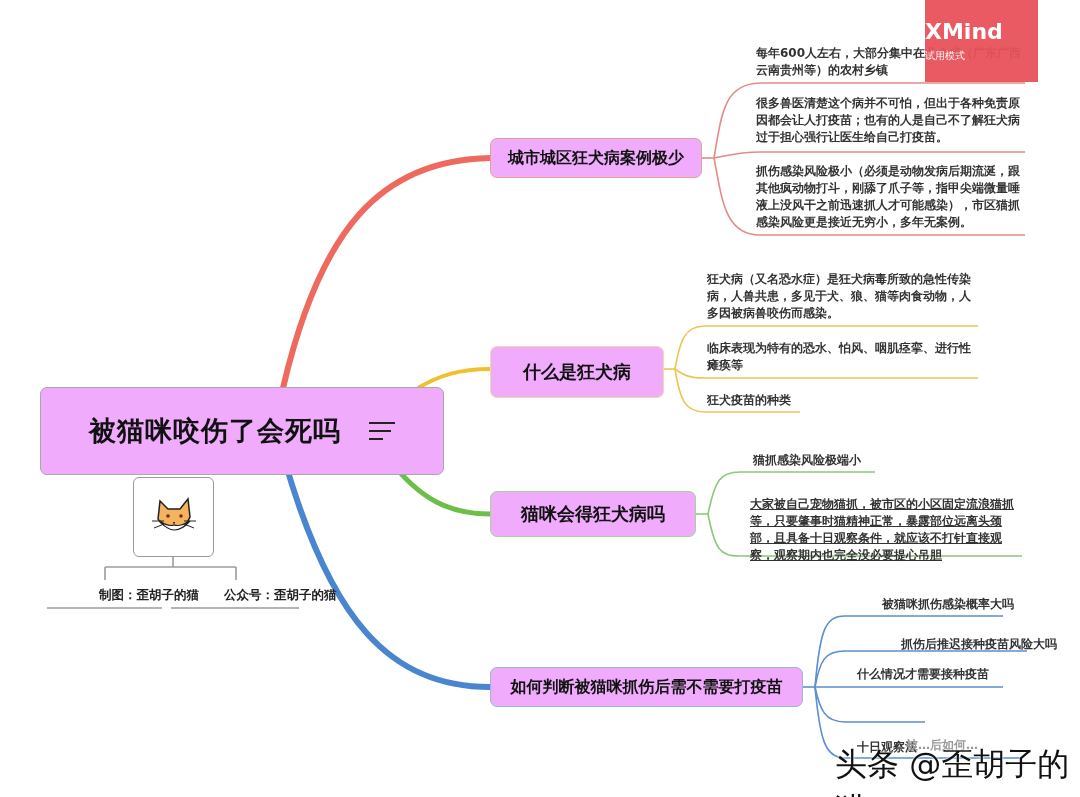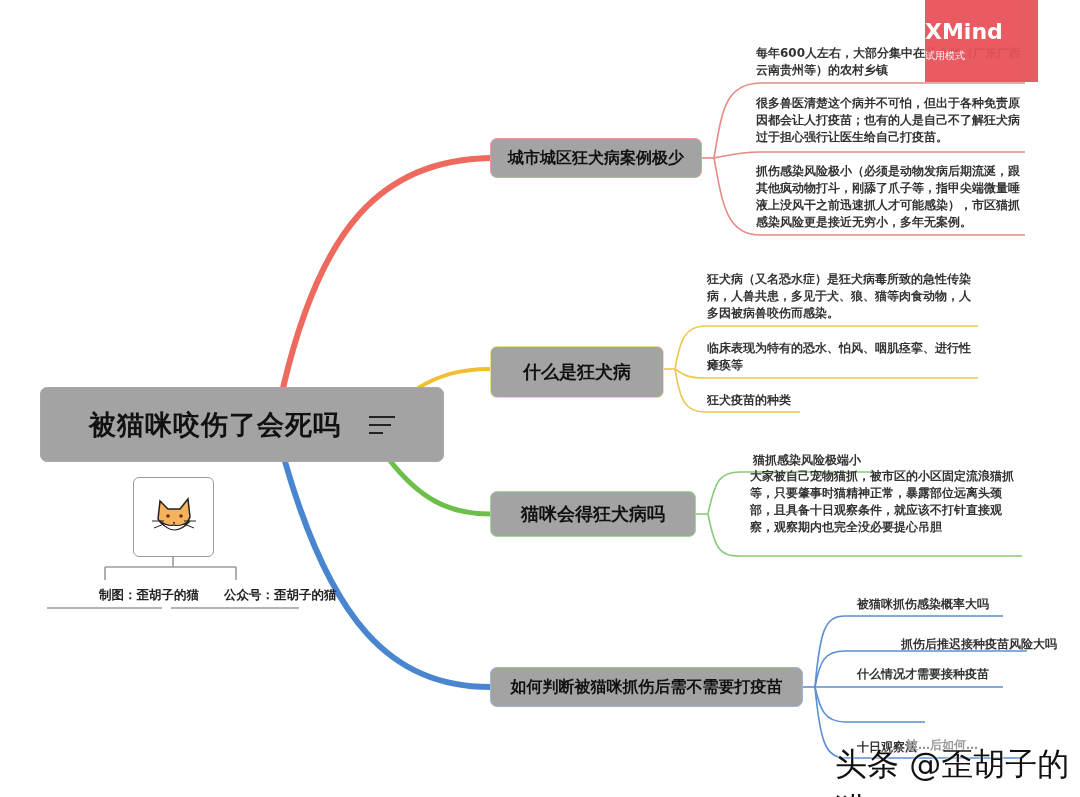--- a/index.html
+++ b/index.html
@@ -4,26 +4,26 @@
   <style>
     html, body { margin: 0; padding: 0; }
     body {
       width: 1080px; height: 797px; position: relative; overflow: hidden;
       background: #ffffff;
       font-family: "DejaVu Sans", "Liberation Sans", sans-serif;
       color: #222;
     }
     svg.lines { position: absolute; left: 0; top: 0; width: 1080px; height: 797px; }
     .node {
-      position: absolute; background: #a3a3a3; box-sizing: border-box;
+      position: absolute; background: #f0abfc; box-sizing: border-box;
       border-radius: 7px; display: flex; align-items: center; justify-content: center;
       font-weight: bold; color: #111;
     }
     .root {
-      left: 40px; top: 387px; width: 404px; height: 75px;
+      left: 40px; top: 387px; width: 404px; height: 88px;
       border: 1.5px solid #a8a8a8; font-size: 27px; letter-spacing: 1px;
     }
     .root .title { margin-right: 28px; }
     .root .menu-icon { display: inline-flex; flex-direction: column; gap: 6px; }
     .root .menu-icon span { display: block; height: 2px; background: #222; }
     .branch { font-size: 16px; height: 40px; border: 1.3px solid; }
     .b-red { left: 490px; top: 138px; width: 212px; border-color: #e3a09a; }
     .b-yel { left: 490px; top: 346px; width: 174px; height: 52px; font-size: 18px; border-color: #f0dc9c; }
     .b-grn { left: 490px; top: 491px; width: 206px; height: 46px; font-size: 18px; border-color: #a6d39a; }
     .b-blu { left: 490px; top: 667px; width: 313px; border-color: #9ab6dc; }
@@ -130,24 +130,24 @@
 <div class="leaf" style="left:756px; top:95px; width:270px;">很多兽医清楚这个病并不可怕，但出于各种免责原因都会让人打疫苗；也有的人是自己不了解狂犬病过于担心强行让医生给自己打疫苗。</div>
 <div class="leaf" style="left:756px; top:163px; width:270px;">抓伤感染风险极小（必须是动物发病后期流涎，跟其他疯动物打斗，刚舔了爪子等，指甲尖端微量唾液上没风干之前迅速抓人才可能感染），市区猫抓感染风险更是接近无穷小，多年无案例。</div>
 
 <div class="node branch b-yel">什么是狂犬病</div>
 <div class="leaf" style="left:707px; top:271px; width:268px;">狂犬病（又名恐水症）是狂犬病毒所致的急性传染病，人兽共患，多见于犬、狼、猫等肉食动物，人多因被病兽咬伤而感染。</div>
 <div class="leaf" style="left:707px; top:340px; width:268px;">临床表现为特有的恐水、怕风、咽肌痉挛、进行性瘫痪等</div>
 <div class="leaf" style="left:707px; top:392px; width:120px;">狂犬疫苗的种类</div>
 
 <div class="node branch b-grn">猫咪会得狂犬病吗</div>
 <div class="leaf" style="left:753px; top:452px; width:140px;">猫抓感染风险极端小</div>
-<div class="leaf" style="left:750px; top:468px; width:270px;">大家被自己宠物猫抓，被市区的小区固定流浪猫抓等，只要肇事时猫精神正常，暴露部位远离头颈部，且具备十日观察条件，就应该不打针直接观察，观察期内也完全没必要提心吊胆</div>
+<div class="leaf" style="left:750px; top:496px; width:270px;text-decoration:underline;">大家被自己宠物猫抓，被市区的小区固定流浪猫抓等，只要肇事时猫精神正常，暴露部位远离头颈部，且具备十日观察条件，就应该不打针直接观察，观察期内也完全没必要提心吊胆</div>
 
 <div class="node branch b-blu">如何判断被猫咪抓伤后需不需要打疫苗</div>
-<div class="leaf" style="left:857px; top:596px; width:170px;">被猫咪抓伤感染概率大吗</div>
+<div class="leaf" style="left:882px; top:596px; width:170px;">被猫咪抓伤感染概率大吗</div>
 <div class="leaf" style="left:857px; top:636px; width:175px;margin-left:44px;">抓伤后推迟接种疫苗风险大吗</div>
 <div class="leaf" style="left:857px; top:666px; width:170px;">什么情况才需要接种疫苗</div>
 <div class="leaf" style="left:857px; top:739px; width:100px;">十日观察法</div>
 <div class="leaf" style="left:857px; top:737px; width:170px; color:#999;text-align:center;">被…后如何…</div>
 
 <div class="xmind">
   <div class="brand">XMind</div>
   <div class="mode">试用模式</div>
 </div>
 

